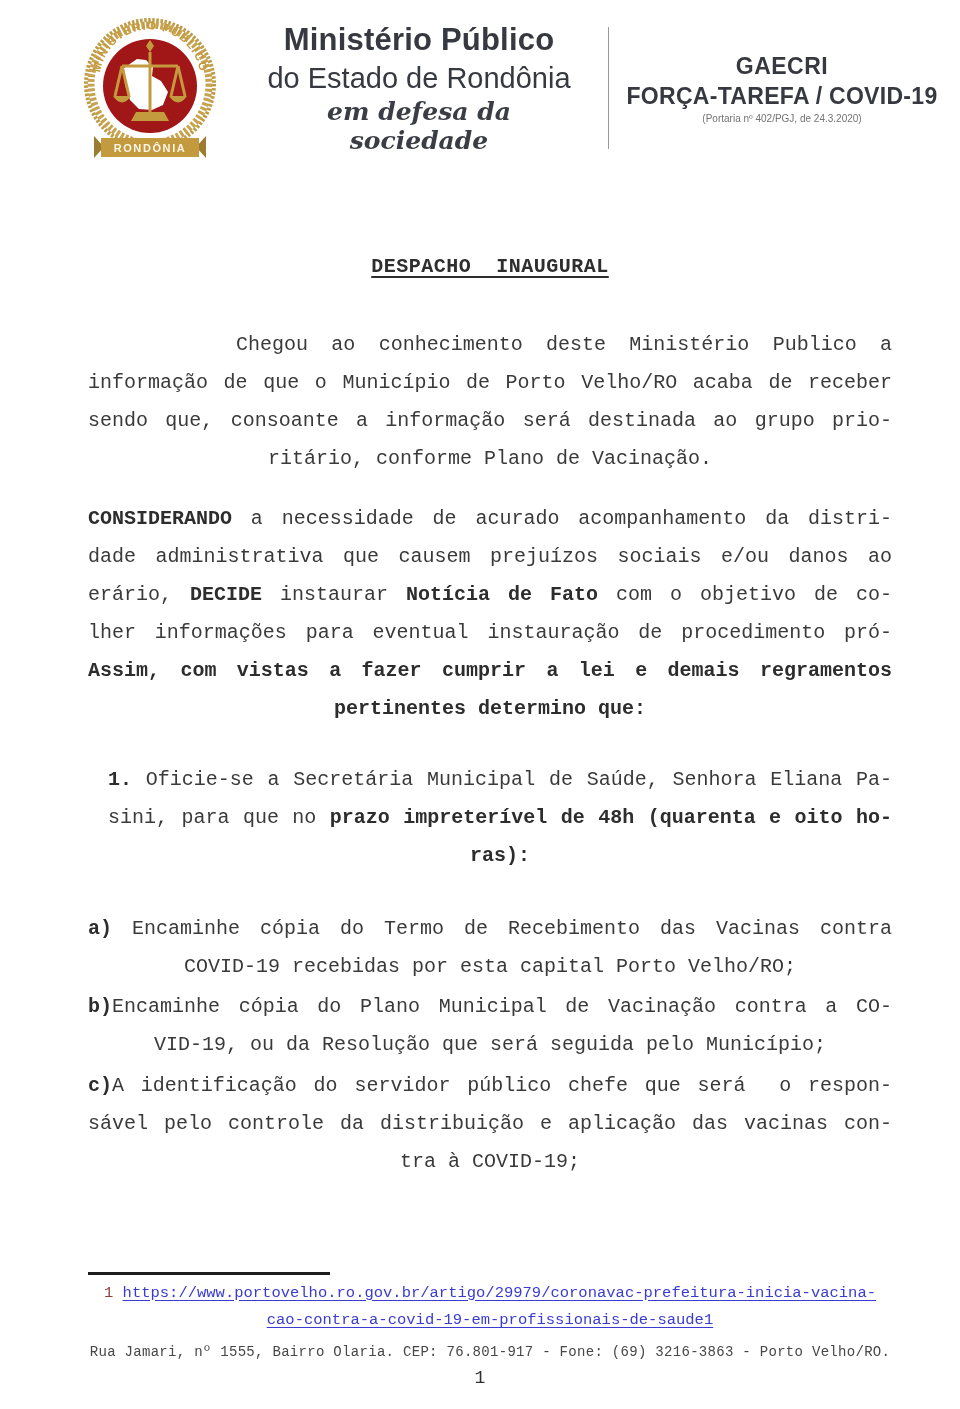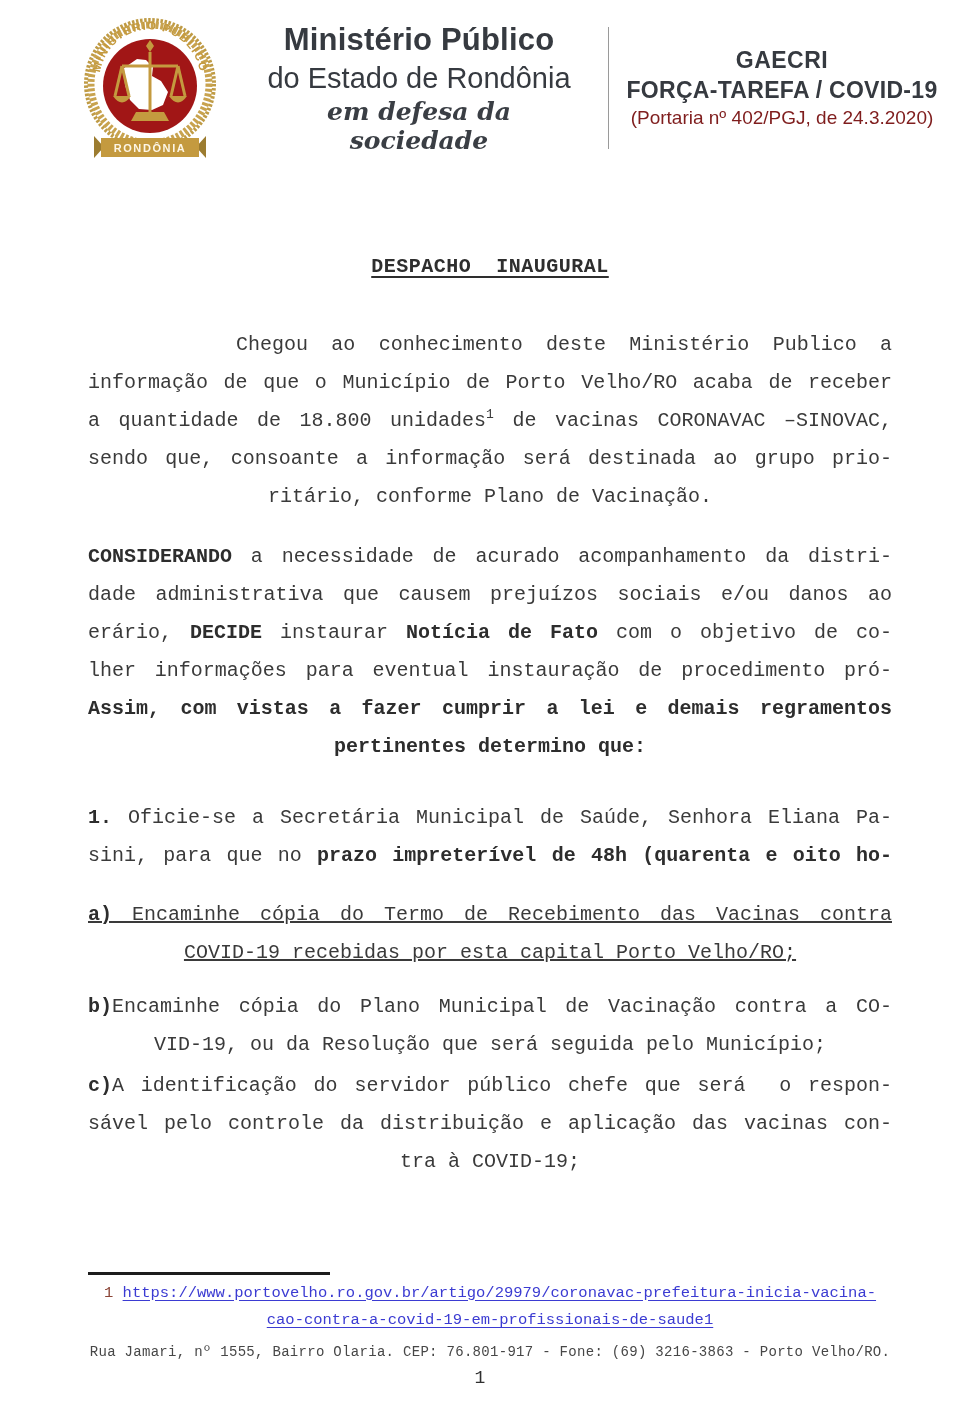--- a/index.html
+++ b/index.html
@@ -41,21 +41,21 @@
   }
   .task-block {
     flex: 1;
     text-align: center;
     font-family: "Liberation Sans", sans-serif;
     color: #363a40;
     padding-right: 5px;
   }
   .task-line1 { font-size: 23px; font-weight: 700; letter-spacing: 0.5px; }
   .task-line2 { font-size: 23px; font-weight: 700; letter-spacing: 0.3px; margin-top: 3px; text-align: center; }
-  .task-line3 { font-size: 19px; font-weight: 400; margin-top: 3px; color: #7f1d1d; }
+  .task-line3 { font-size: 10px; font-weight: 400; margin-top: 3px; color: #737373; }
 
   
   .doc-body {
     position: absolute;
     left: 88px;
     top: 200px;
     width: 804px;
     font-size: 20px;
     line-height: 38px;
   }
@@ -70,23 +70,23 @@
   }
   .doc-title span {
     text-decoration: underline;
     text-decoration-thickness: 2px;
     text-underline-offset: 4px;
   }
   .para { margin-top: 0; }
   #paragraphs .para:nth-child(1) { margin-top: 0; }
   #paragraphs .para:nth-child(2) { margin-top: 22px; }
   #paragraphs .para:nth-child(3) { margin-top: 0px; }
-  #paragraphs .para:nth-child(4) { margin-top: 33px; }
-  #paragraphs .para:nth-child(5) { margin-top: 21px; text-decoration: underline; }
-  #paragraphs .para:nth-child(6) { margin-top: 16px; }
+  #paragraphs .para:nth-child(4) { margin-top: 33px; margin-left: 20px; }
+  #paragraphs .para:nth-child(5) { margin-top: 35px; }
+  #paragraphs .para:nth-child(6) { margin-top: 2px; }
   #paragraphs .para:nth-child(7) { margin-top: 3px; }
   .line { white-space: pre-wrap; text-align: center; }
   .line.just { text-align: justify; text-align-last: justify; }
   .line.indent { text-indent: 148px; }
   .b { font-weight: 700; color: #2d2d2d; }
   sup { font-size: 13px; line-height: 0; vertical-align: super; }
 
   
   .footnote {
     position: absolute;
@@ -185,37 +185,37 @@
       <div class="task-line3">(Portaria nº 402/PGJ, de 24.3.2020)</div>
     </div>
   </div>
 
   <div class="doc-body">
     <div class="doc-title"><span>DESPACHO  INAUGURAL</span></div>
     <div id="paragraphs">
         <div class="para">
           <div class="line just indent"><span>Chegou ao conhecimento deste Ministério Publico a</span></div>
           <div class="line just"><span>informação de que o Município de Porto Velho/RO acaba de receber</span></div>
-          <div class="line just"><span>a quantidade de 18.800 unidades</span><sup>1</sup><span> de vacinas CORONAVAC –SINOVAC,</span></div>
           <div class="line just"><span>sendo que, consoante a informação será destinada ao grupo prio-</span></div>
           <div class="line"><span>ritário, conforme Plano de Vacinação.</span></div>
         </div>
         <div class="para">
           <div class="line just"><span class="b">CONSIDERANDO</span><span> a necessidade de acurado acompanhamento da distri-</span></div>
           <div class="line just"><span>dade administrativa que causem prejuízos sociais e/ou danos ao</span></div>
           <div class="line just"><span>erário, </span><span class="b">DECIDE</span><span> instaurar </span><span class="b">Notícia de Fato</span><span> com o objetivo de co-</span></div>
           <div class="line just"><span>lher informações para eventual instauração de procedimento pró-</span></div>
         </div>
         <div class="para">
           <div class="line just"><span class="b">Assim, com vistas a fazer cumprir a lei e demais regramentos</span></div>
           <div class="line"><span class="b">pertinentes determino que:</span></div>
         </div>
         <div class="para">
           <div class="line just"><span class="b">1.</span><span> Oficie-se a Secretária Municipal de Saúde, Senhora Eliana Pa-</span></div>
           <div class="line just"><span>sini, para que no </span><span class="b">prazo impreterível de 48h (quarenta e oito ho-</span></div>
+          <div class="line"><span class="b">ras):</span></div>
         </div>
         <div class="para">
           <div class="line just"><span class="b">a)</span><span> Encaminhe cópia do Termo de Recebimento das Vacinas contra</span></div>
           <div class="line"><span>COVID-19 recebidas por esta capital Porto Velho/RO;</span></div>
         </div>
         <div class="para">
           <div class="line just"><span class="b">b)</span><span>Encaminhe cópia do Plano Municipal de Vacinação contra a CO-</span></div>
           <div class="line"><span>VID-19, ou da Resolução que será seguida pelo Município;</span></div>
         </div>
         <div class="para">

